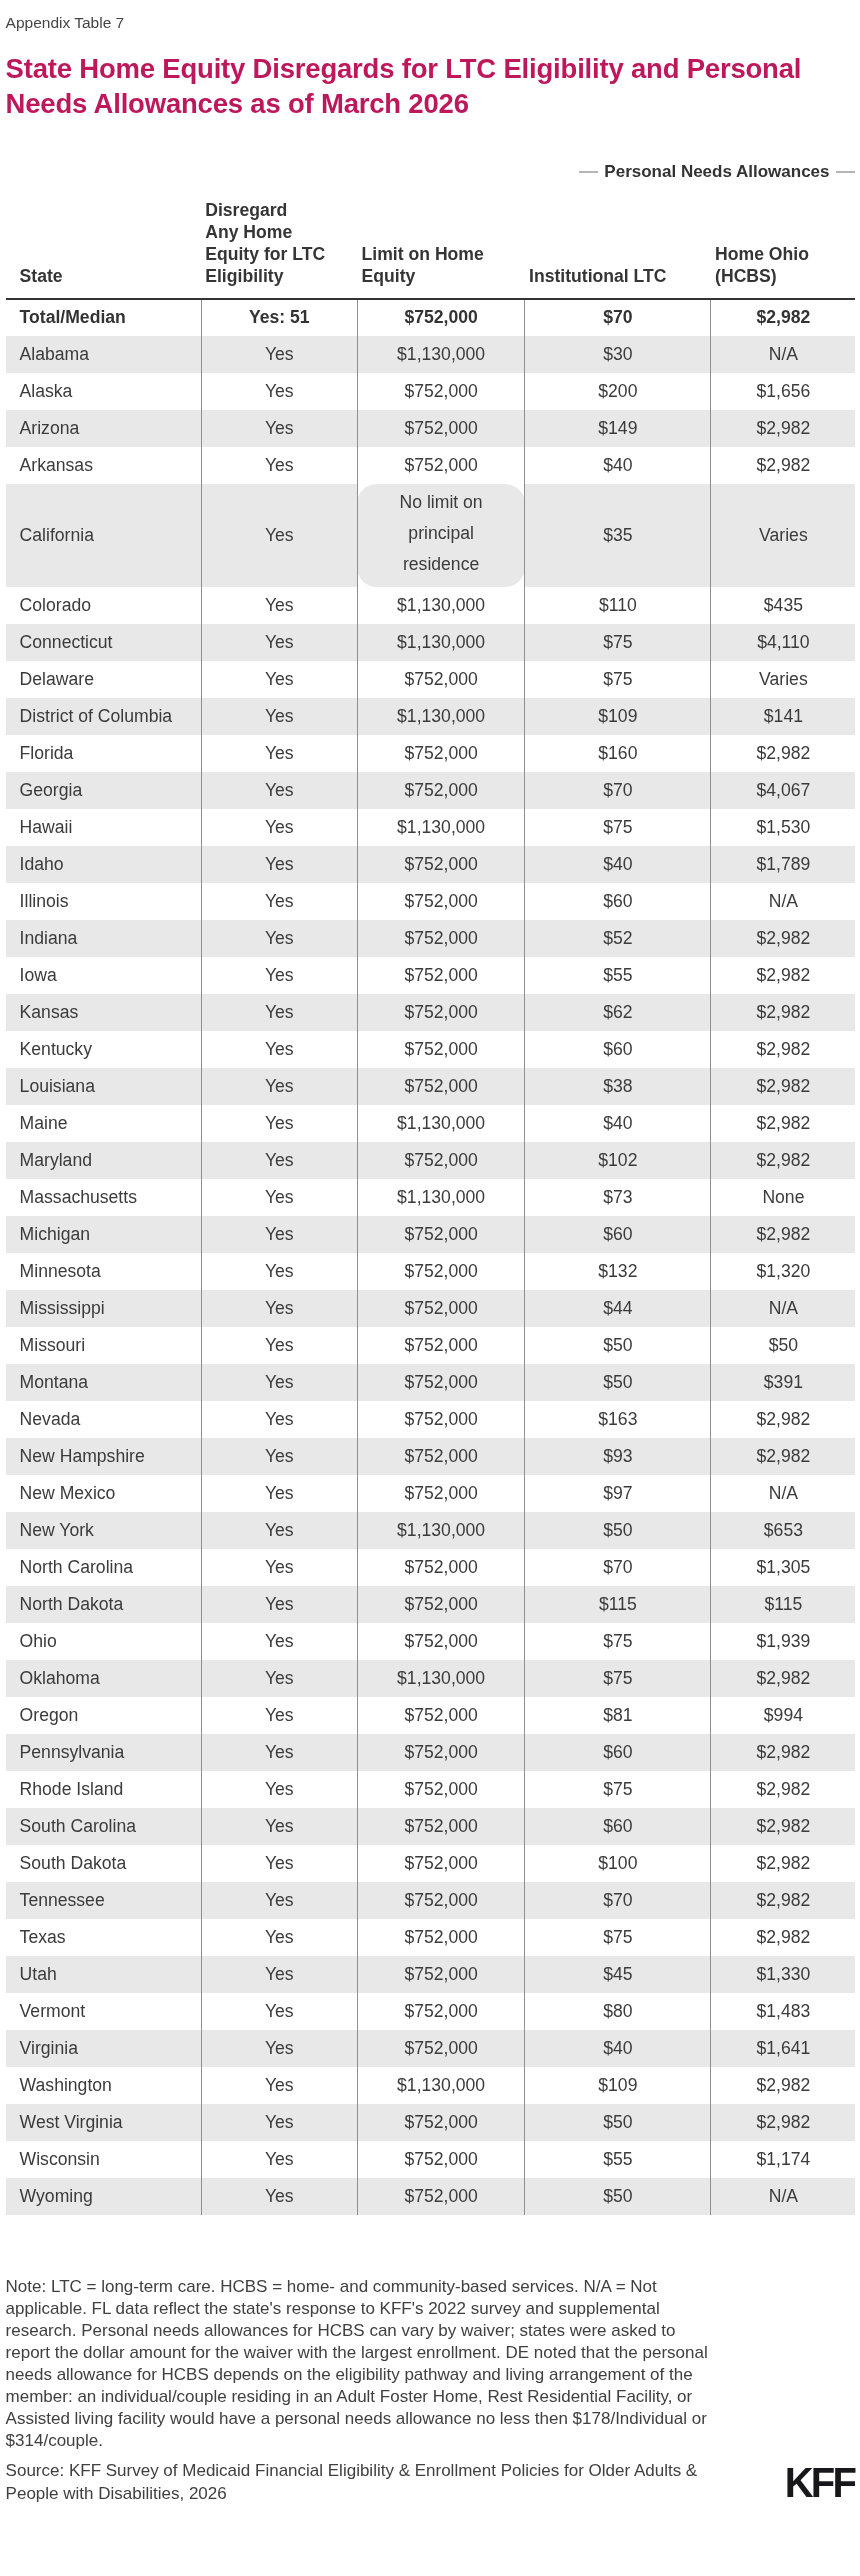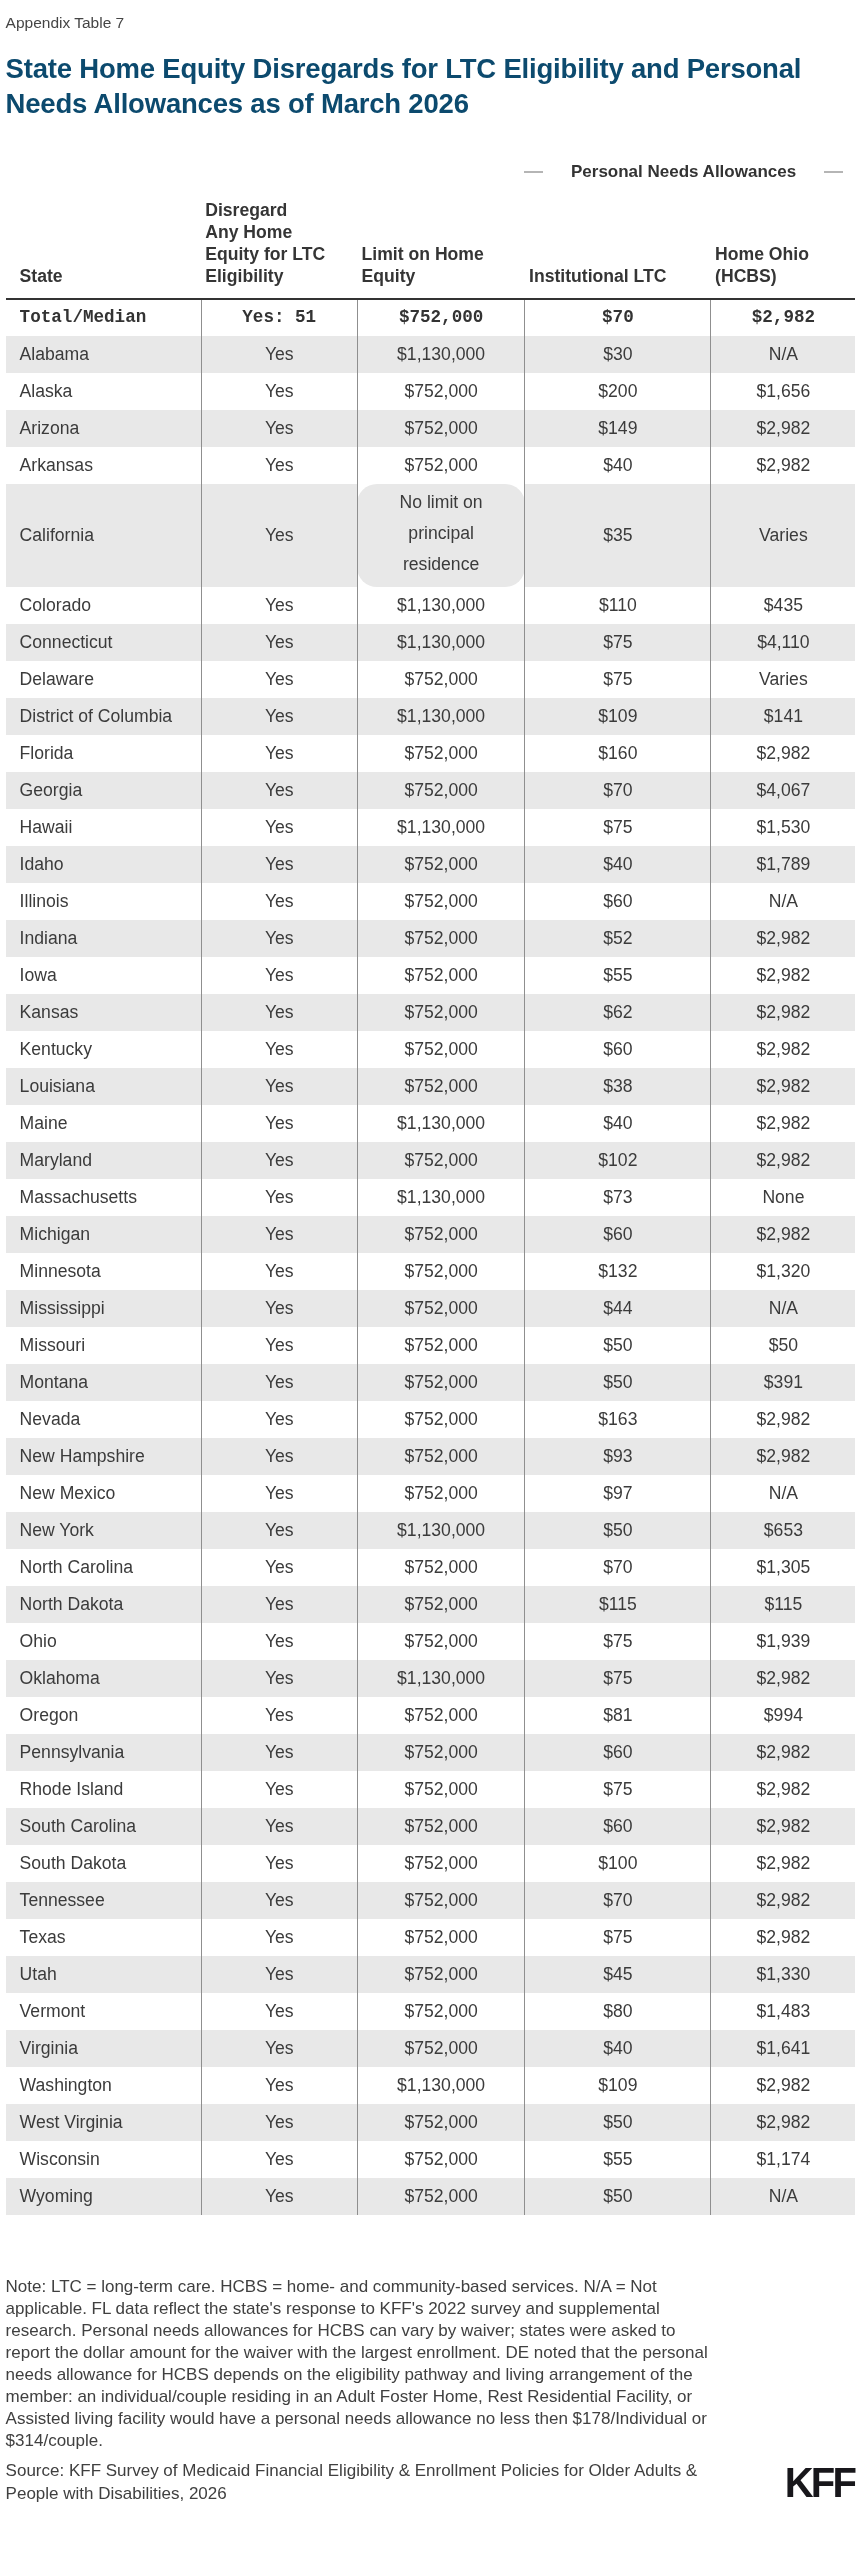--- a/index.html
+++ b/index.html
@@ -5,26 +5,26 @@
   html, body { margin:0; padding:0; background:#ffffff; }
   body {
     width:861px; height:2576px; overflow:hidden; box-sizing:border-box;
     font-family:"Liberation Sans", sans-serif; color:#3b3b3b;
   }
   .page { position:relative; box-sizing:border-box; height:100%; padding:12.7px 5.6px 0 5.6px; }
 
   .eyebrow { font-size:15.5px; line-height:20px; color:#454545; }
   .title {
     margin:18.3px 0 0 0; font-size:27.5px; line-height:35px; font-weight:700;
-    color:#0c4a6e; letter-spacing:-0.2px; max-width:818px;
+    color:#be185d; letter-spacing:-0.2px; max-width:818px;
   }
 
   .pna-wrap {
     margin-top:41px; margin-left:61%; width:38.9%;
-    display:flex; align-items:center; justify-content:flex-start; gap:28px;
+    display:flex; align-items:center; justify-content:flex-end; gap:6px;
   }
   .dash { width:19px; height:1.4px; background:#b5b5b5; flex:0 0 auto; }
   .pna-label { font-size:17px; font-weight:700; color:#333333; white-space:nowrap; }
 
   table { width:100%; border-collapse:collapse; table-layout:fixed; }
   thead th {
     vertical-align:bottom; height:117px; box-sizing:border-box;
     padding:0 4.2px 11.3px 4.2px; font-size:17.6px; font-weight:700; color:#353535;
     line-height:22px; text-align:left; white-space:pre-line;
     border-bottom:2.8px solid #333333;
@@ -32,21 +32,21 @@
   thead th.c-state { text-align:left; padding-left:14px; }
 
   tbody td {
     box-sizing:border-box; height:37px; padding:2.8px 5.6px;
     font-size:17.6px; color:#3b3b3b; text-align:center; vertical-align:middle;
     line-height:21px;
   }
   tbody td + td { border-left:1.4px solid #8f8f8f; }
   tbody td.c-state { text-align:left; padding-left:14px; }
   tbody tr:nth-child(even) { background:#e8e8e8; }
-  tr.total-row td { font-weight:700; color:#333333;font-family:Liberation Mono, monospace; }
+  tr.total-row td { font-weight:700; color:#333333; }
   td.tall { line-height:31px; padding-top:3px; padding-bottom:7px;border-radius:20px; }
   .wraptext { display:inline-block; max-width:119px; }
 
   .note {
     margin:61px 0 0 0; font-size:17px; line-height:22px; color:#404040;
     max-width:714px;
   }
   .footer { margin-top:8.5px; position:relative; }
   .source { margin:0; font-size:17px; line-height:22.6px; color:#404040; max-width:714px; }
   .kff-logo {

